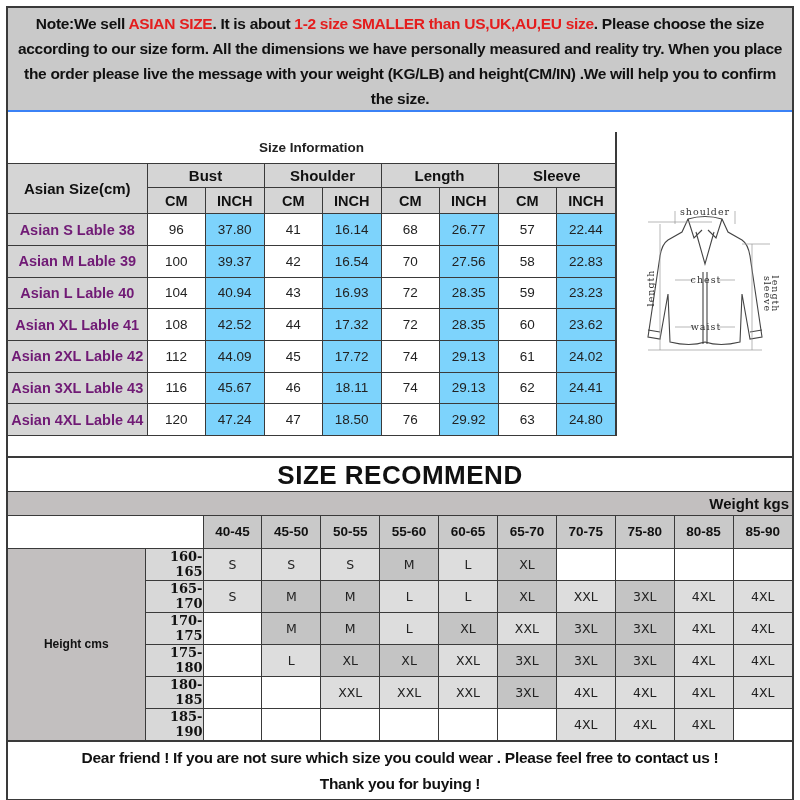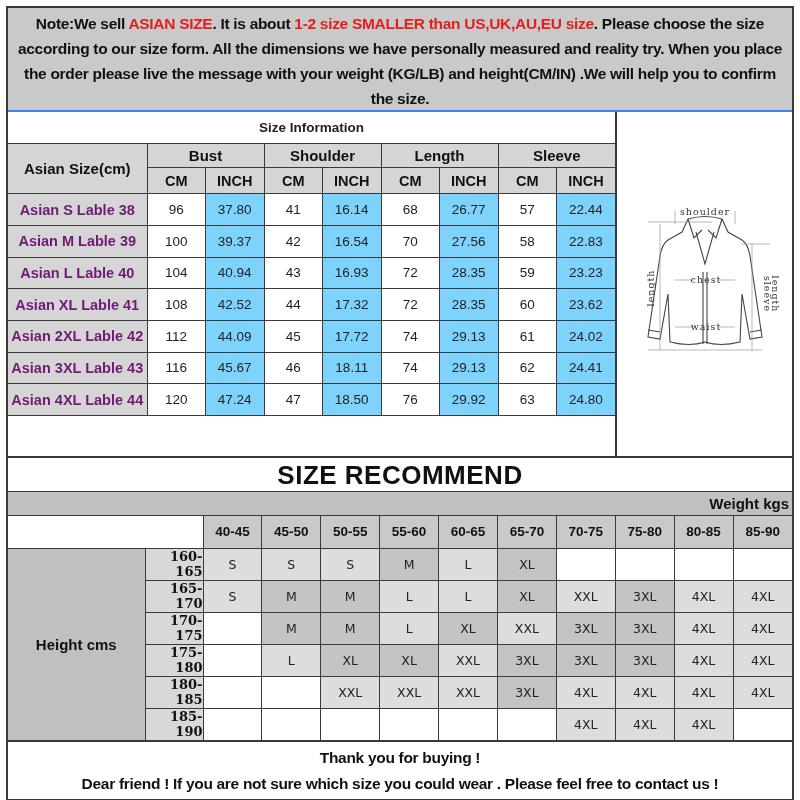--- a/index.html
+++ b/index.html
@@ -7,21 +7,21 @@
   body { font-family: "Liberation Sans", sans-serif; color: #111; position: relative; }
 
   .frame { position: absolute; left: 6px; top: 6px; width: 788px; border: 2px solid #3a3a3a; }
 
   
   .note { background: #c9c9c9; border-bottom: 2px solid #3b82f6; text-align: center;
           font-size: 15.5px; font-weight: bold; line-height: 25px; padding: 3px 6px 4px; letter-spacing: -0.3px; height: 104px; }
   .red { color: #e41d1d; }
 
   
-  .info { display: flex; border-bottom: 2px solid #3a3a3a; height: 346px; }
+  .info { display: flex; border-bottom: 2px solid #3a3a3a; height: 346px; align-items: center; }
   .info-left { width: 609px; border-right: 2px solid #3a3a3a; display: flex; flex-direction: column; }
   .info-right { flex: 1; display: flex; align-items: center; justify-content: center; }
 
   table { border-collapse: collapse; width: 100%; table-layout: fixed; }
   .size-table td, .size-table th { border: 1px solid #3a3a3a; text-align: center; font-size: 14px; }
   .size-title { height: 26px; background: #fff; font-weight: bold; font-size: 15px; }
   .size-table th { font-weight: bold; background: #d5d5d5; }
   .size-table tr.hdr1 th { height: 24px; font-size: 15px; }
   .size-table tr.hdr2 th { height: 26px; font-size: 14.5px; }
   .size-table td { height: 31.7px; font-size: 13.5px; color: #222; }
@@ -39,21 +39,21 @@
   .rec-title { height: 34px; border-bottom: 1px solid #3a3a3a; text-align: center; font-weight: bold;
                font-size: 26px; line-height: 34px; letter-spacing: 0.5px; }
   .weight-bar { height: 24px; background: #c2bfbf; border-bottom: 1px solid #3a3a3a; text-align: right;
                 font-weight: bold; font-size: 15px; line-height: 24px; padding-right: 3px; }
   .rec-table td { border: 1px solid #3a3a3a; text-align: center; font-family: "DejaVu Sans", sans-serif; font-size: 12.5px; color: #222; height: 32px; }
   .rec-table tr:first-child td { border-top: none; height: 32px; }
   .rec-table td:first-child { border-left: none; }
   .rec-table td:last-child { border-right: none; }
   .rec-table td.wh { background: #c9c9c9; font-family: "Liberation Sans", sans-serif; font-weight: bold; font-size: 13.5px; color: #111; }
   .rec-table td.ht { background: #d8d8d8; font-family: "DejaVu Serif", serif; font-weight: bold; font-size: 13px; color: #111; text-align: right; padding-left: 3px; }
-  .rec-table td.hlabel { background: #c2bfbf; font-family: "Liberation Sans", sans-serif; font-weight: bold; font-size: 15px; color: #111; }
+  .rec-table td.hlabel { background: #c2bfbf; font-family: "Liberation Sans", sans-serif; font-weight: bold; font-size: 12px; color: #111; }
   .rec-table td.l { background: #dddddd; }
   .rec-table td.d { background: #c4c4c4; }
   .rec-table td.e { background: #ffffff; }
   .rec-table td.blank { background: #fff; }
 
   .footer { border-top: 1px solid #3a3a3a; text-align: center; font-weight: bold; font-size: 15.5px; line-height: 26px; padding: 3px 0 2px; letter-spacing: -0.3px; }
 </style>
 </head>
 <body>
 
@@ -321,16 +321,16 @@
           <td class="e"></td>
           <td class="l">4XL</td>
           <td class="l">4XL</td>
           <td class="l">4XL</td>
           <td class="e"></td>
         </tr>
       </tbody>
   </table>
 
   <div class="footer">
+    <div>Dear friend ! If you are not sure which size you could wear . Please feel free to contact us !</div>
     <div>Thank you for buying !</div>
-    <div>Dear friend ! If you are not sure which size you could wear . Please feel free to contact us !</div>
   </div>
 </div>
 
 </body></html>

